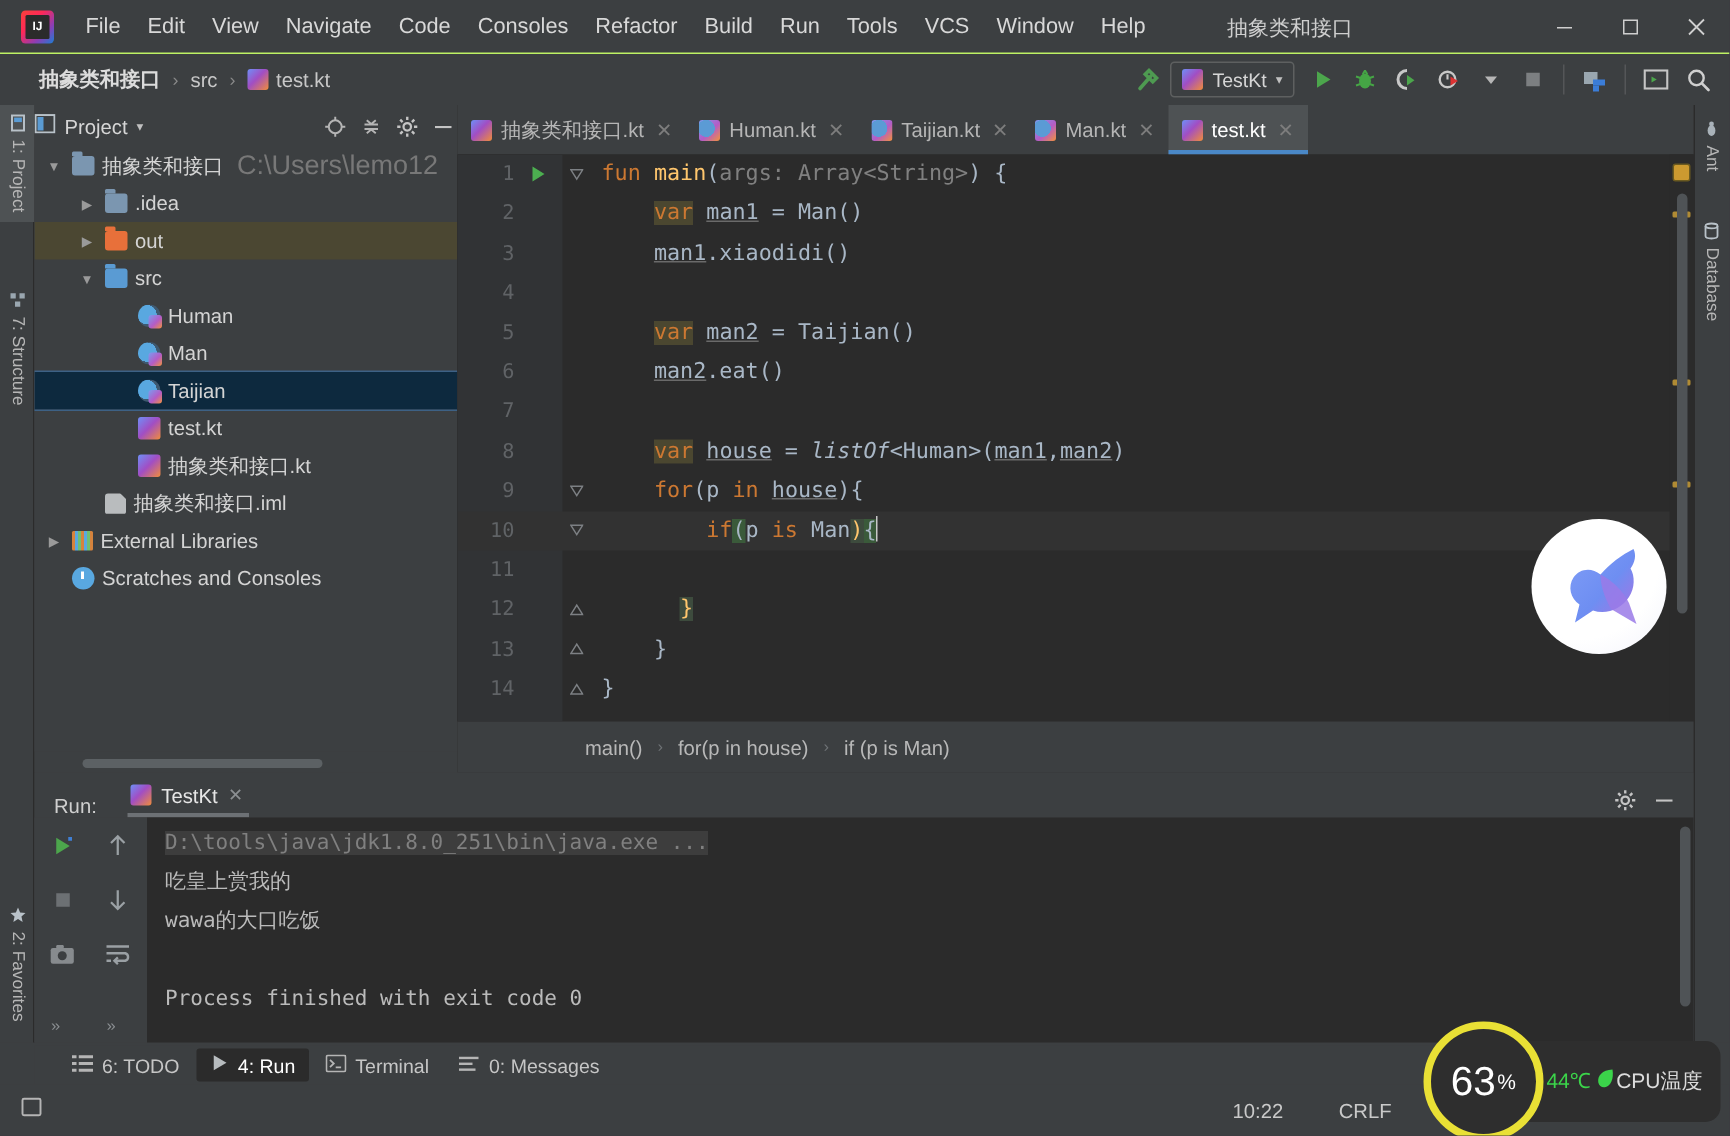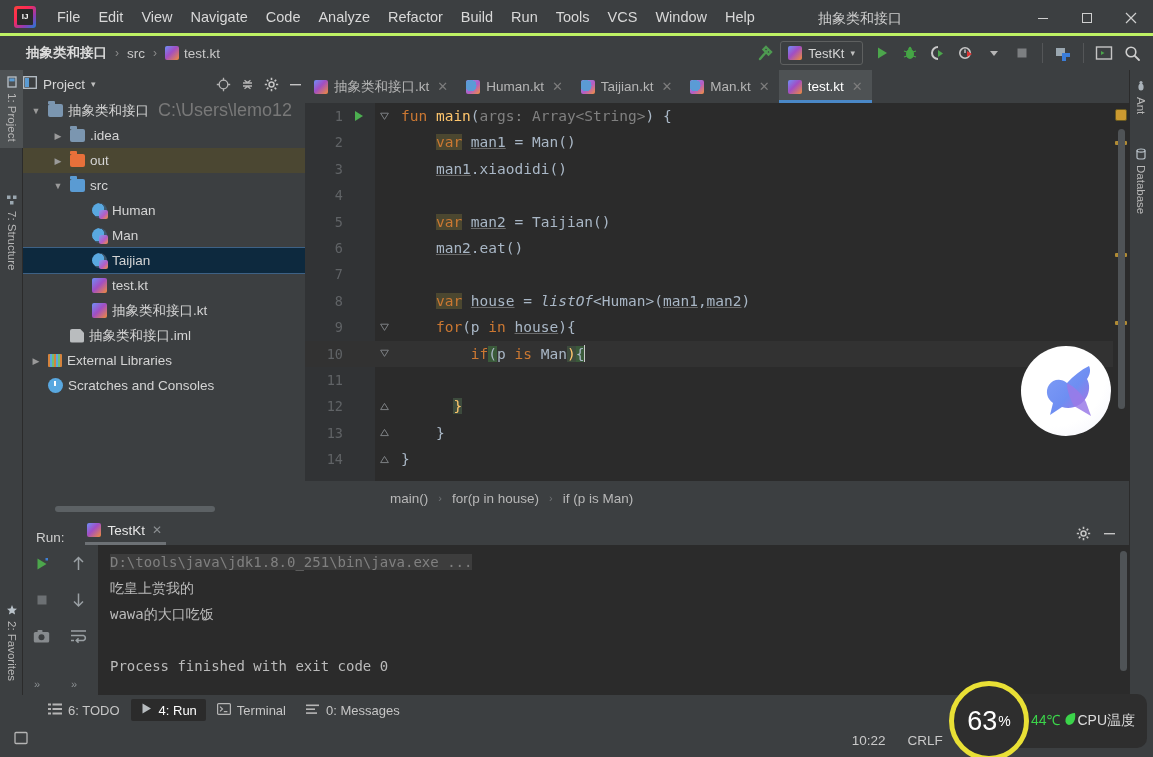--- a/index.html
+++ b/index.html
@@ -10,21 +10,21 @@
     overflow:hidden;
     color:#bbbbbb;
     -webkit-font-smoothing:antialiased;
   }
   .app{ position:relative; width:1153px; height:757px; background:#3c3f41; }
 
   
   .menubar{
     position:absolute; left:0; top:0; width:1153px; height:36px;
     background:#3c3f41; display:flex; align-items:center;
-    border-bottom:3px solid #bef264;
+    border-bottom:1px solid #bef264;
   }
   .ij-logo{
     width:22px;height:22px;margin-left:14px;margin-right:12px;border-radius:3px;
     background:linear-gradient(135deg,#f9423a 0%, #fe2857 35%, #8c3eb5 70%, #1a7fd4 100%);
     position:relative;flex:0 0 auto;
   }
   .ij-logo::after{
     content:"IJ";position:absolute;inset:3px;background:#2b2b2b;color:#fff;
     font-size:8px;line-height:16px;text-align:center;border-radius:1px;font-weight:bold;
   }
@@ -191,21 +191,21 @@
     display:flex;align-items:center;gap:2px;padding-left:16px;font-size:13px;color:#c6c6c6;
   }
   .tw{display:flex;align-items:center;gap:6px;padding:3px 9px;border-radius:2px;}
   .tw.active{background:#2b2b2b;color:#ffffff;}
 
   .statusbar{
     position:absolute;left:0;top:723px;width:1153px;height:34px;background:#3c3f41;
     display:flex;align-items:center;font-size:13.5px;color:#c9c9c9;
   }
   .sb-left{display:flex;align-items:center;gap:9px;margin-left:14px;}
-  .sb-right{margin-left:auto;display:flex;align-items:center;gap:22px;margin-right:150px;}
+  .sb-right{margin-left:auto;display:flex;align-items:center;gap:37px;margin-right:150px;}
 
   
   .cpu-widget{
     position:absolute;right:6px;bottom:9px;height:54px;display:flex;align-items:center;
     background:#2e2e2e;border-radius:10px;padding:0 12px 0 66px;
   }
   .cpu-ring{
     position:absolute;left:-16px;top:-13px;width:80px;height:80px;border-radius:50%;
     border:5px solid #e9e035;background:#2e2e2e;display:flex;align-items:center;justify-content:center;
     color:#ffffff;
@@ -223,21 +223,21 @@
 
 <div class="app">
 
   <div class="menubar">
     <div class="ij-logo"></div>
     <div class="menu-item">File</div>
     <div class="menu-item">Edit</div>
     <div class="menu-item">View</div>
     <div class="menu-item">Navigate</div>
     <div class="menu-item">Code</div>
-    <div class="menu-item">Analyze</div>
+    <div class="menu-item">Consoles</div>
     <div class="menu-item">Refactor</div>
     <div class="menu-item">Build</div>
     <div class="menu-item">Run</div>
     <div class="menu-item">Tools</div>
     <div class="menu-item">VCS</div>
     <div class="menu-item">Window</div>
     <div class="menu-item">Help</div>
 
     <div style="position:absolute;left:818px;top:0;height:36px;line-height:36px;font-size:14px;color:#cfcfcf;">抽象类和接口</div>
 

